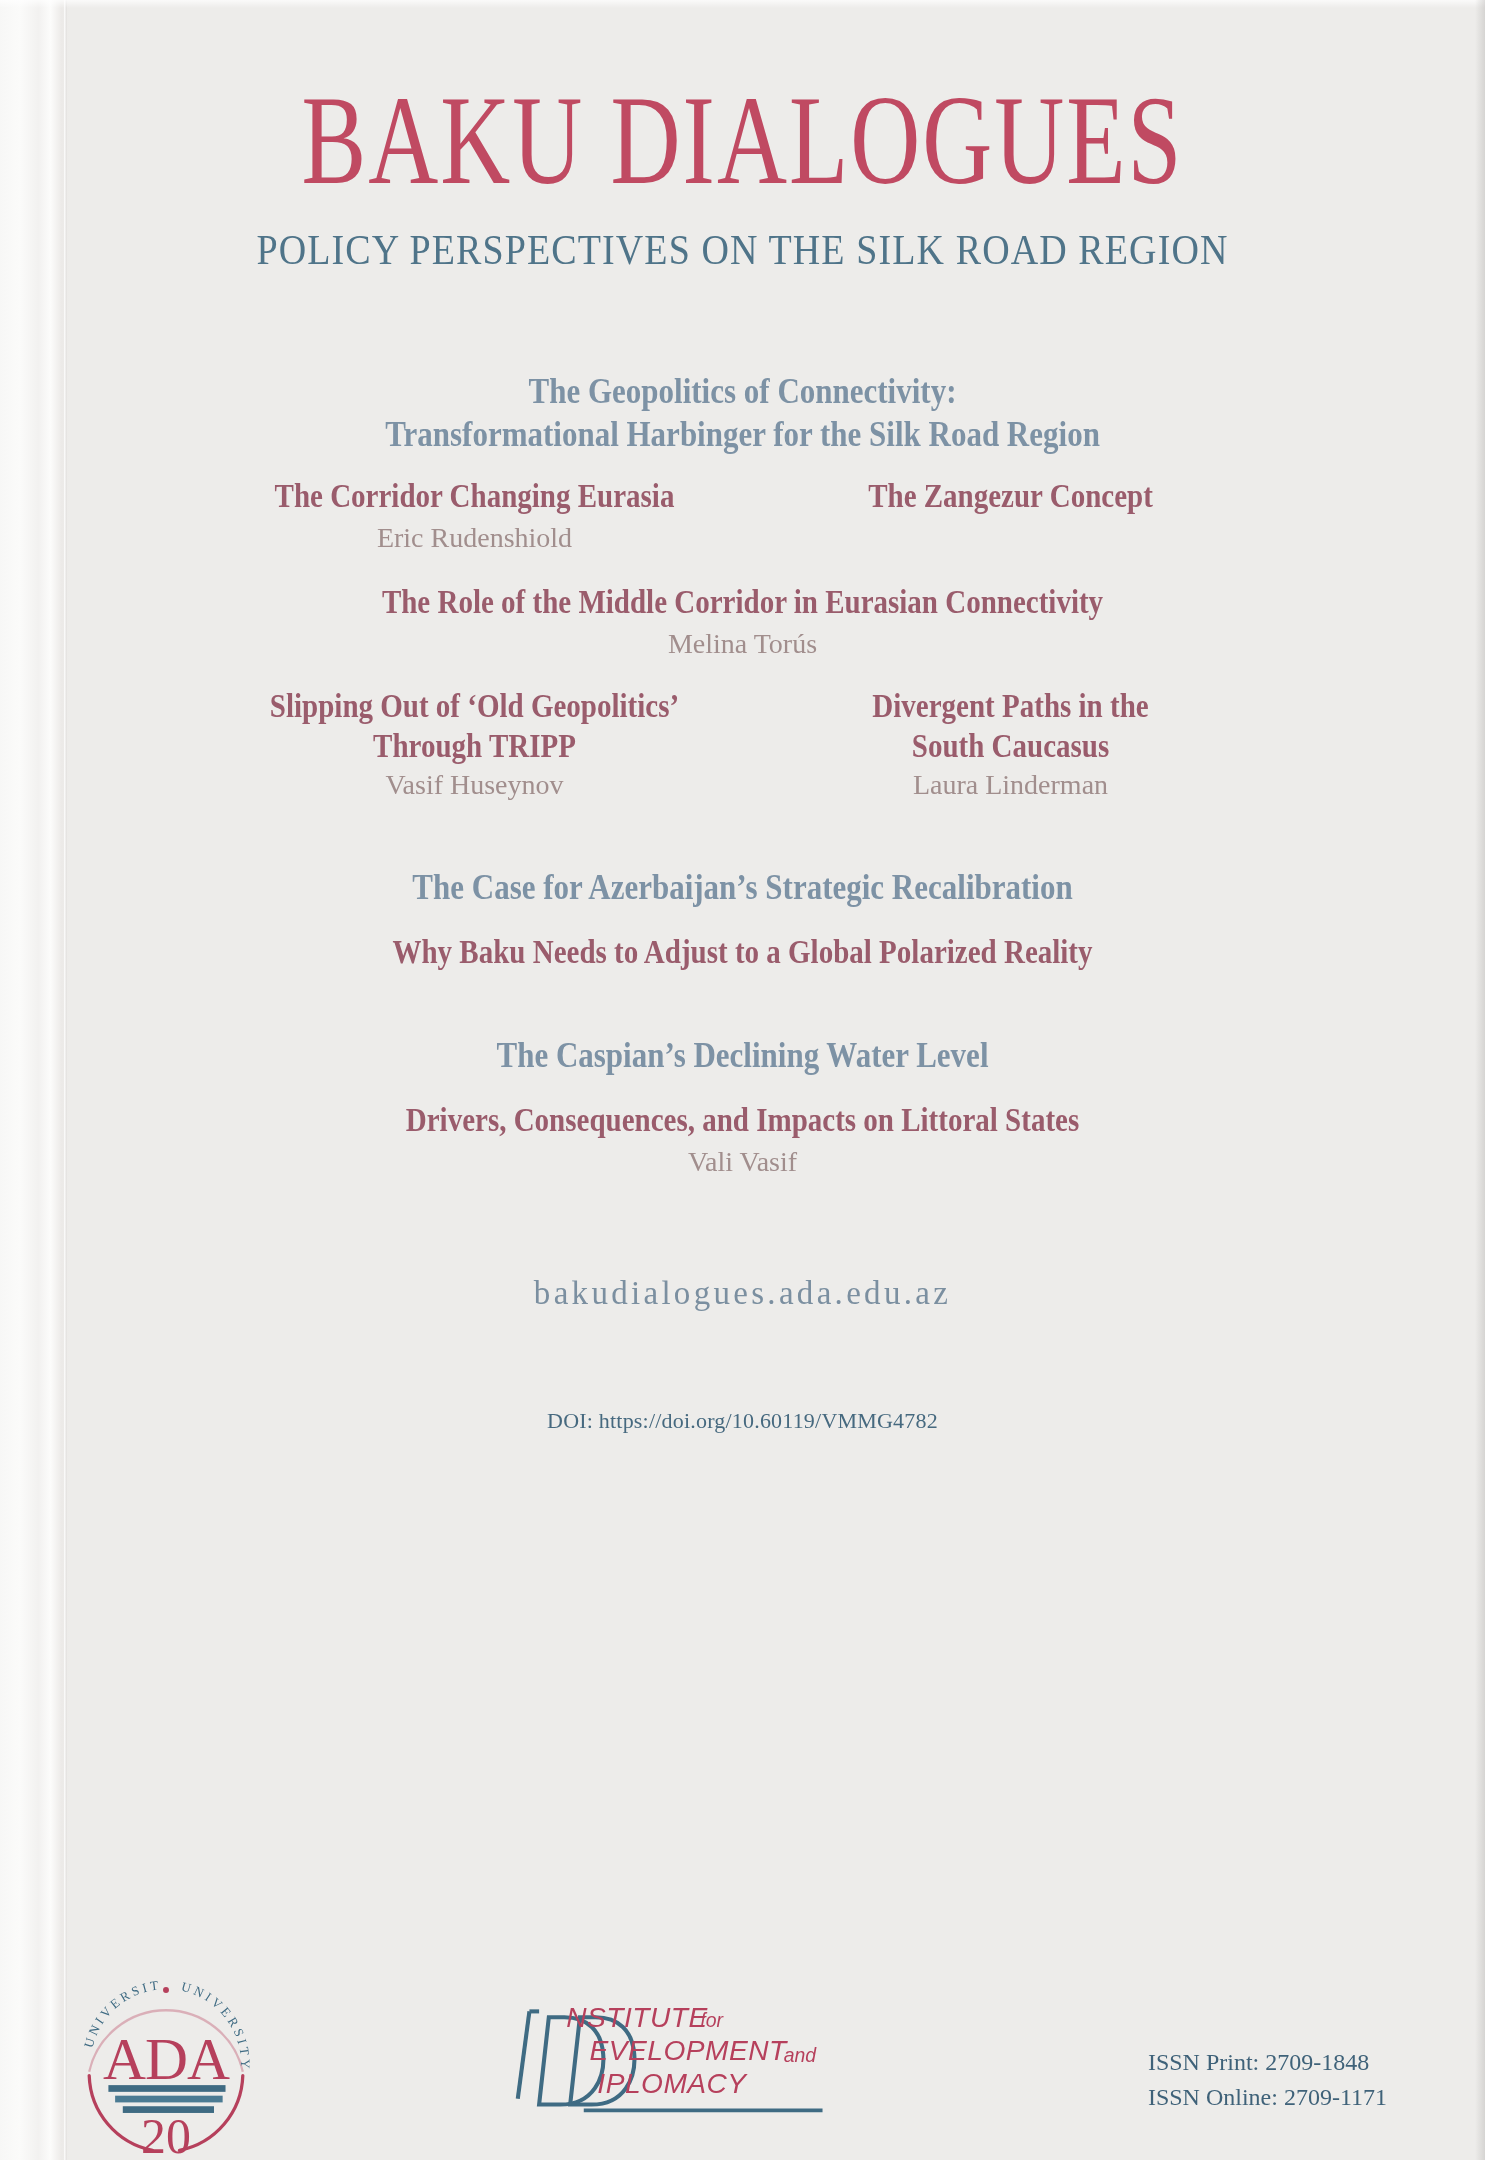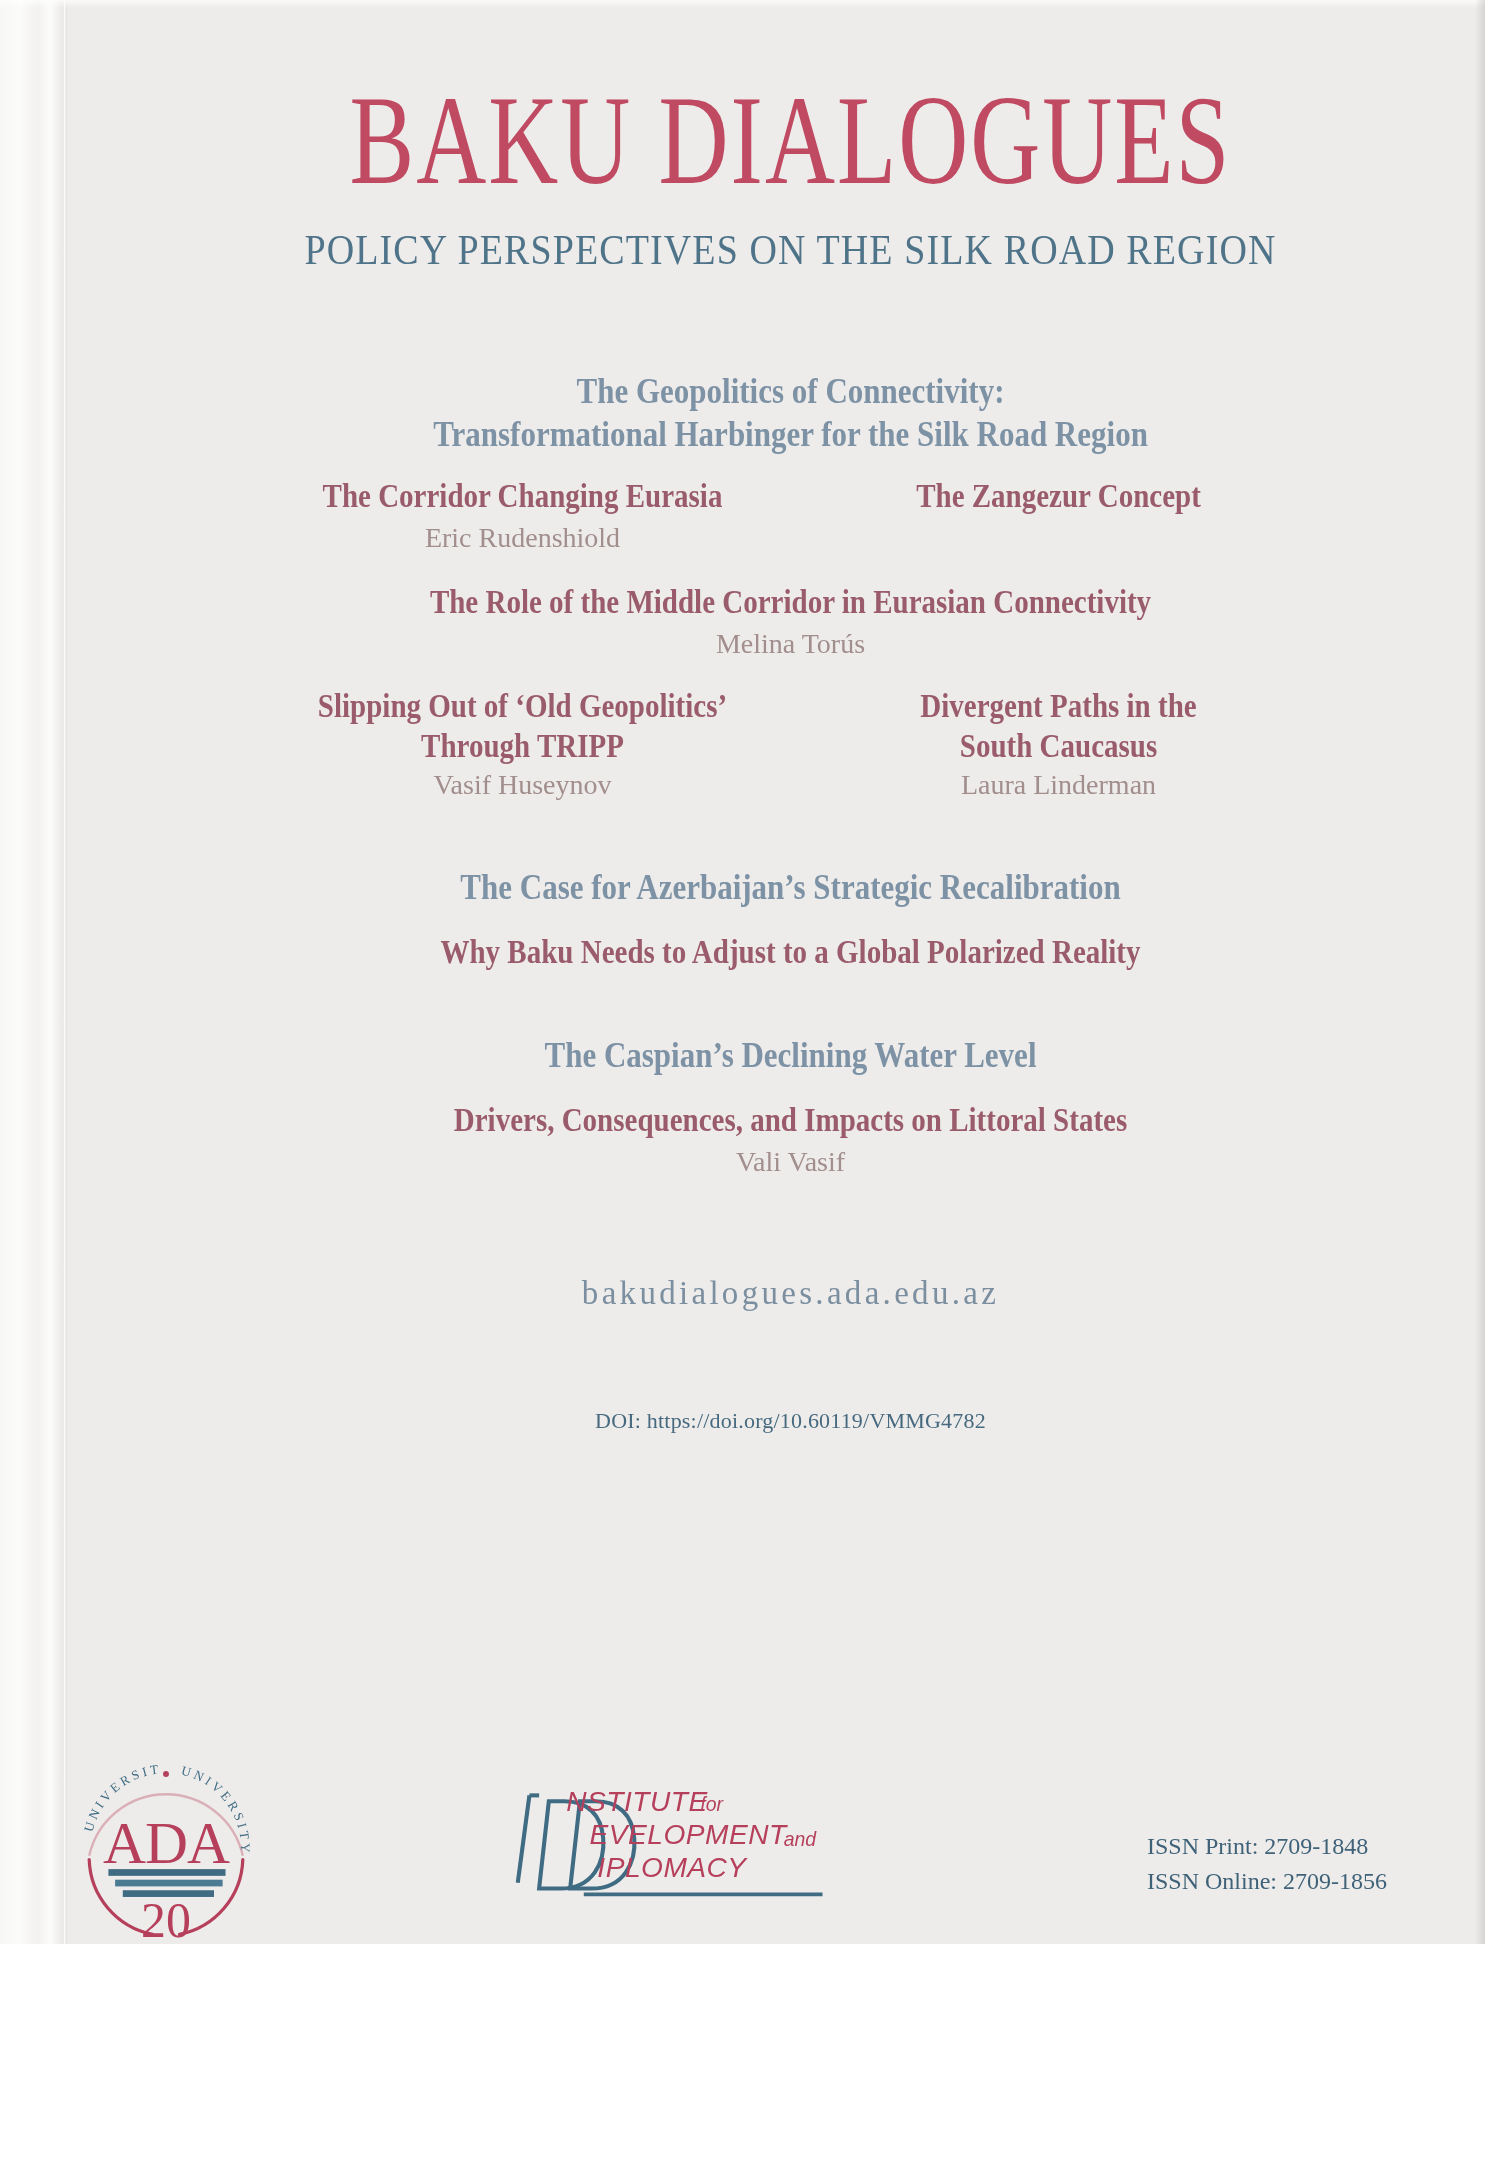--- a/index.html
+++ b/index.html
@@ -8,25 +8,24 @@
     padding: 0;
     background: #ffffff;
   }
   body {
     font-family: "Liberation Serif", "DejaVu Serif", serif;
   }
 
   .cover {
     position: relative;
     width: 1485px;
-    height: 1944px;
+    height: 2160px;
     background: #edecea;
     overflow: hidden;
     box-sizing: border-box;
-    padding-left: 48px;
   }
 
   
   .spine-outer {
     position: absolute;
     left: 0; top: 0;
     width: 70px; height: 100%;
     background: linear-gradient(to right,
       #f7f7f6 0%,
       #fbfbfa 28%,
@@ -368,16 +367,16 @@
       <line x1="76" y1="120" x2="322" y2="120" stroke="#3f6b83" stroke-width="4"></line>
     </svg>
     
     
     
     
   </div>
 
   <div class="issn-block">
     <div class="issn-line">ISSN Print: 2709-1848</div>
-    <div class="issn-line">ISSN Online: 2709-1856</div>
+    <div class="issn-line">ISSN Online: 2709-1171</div>
   </div>
 
 </div>
 
 </body></html>

